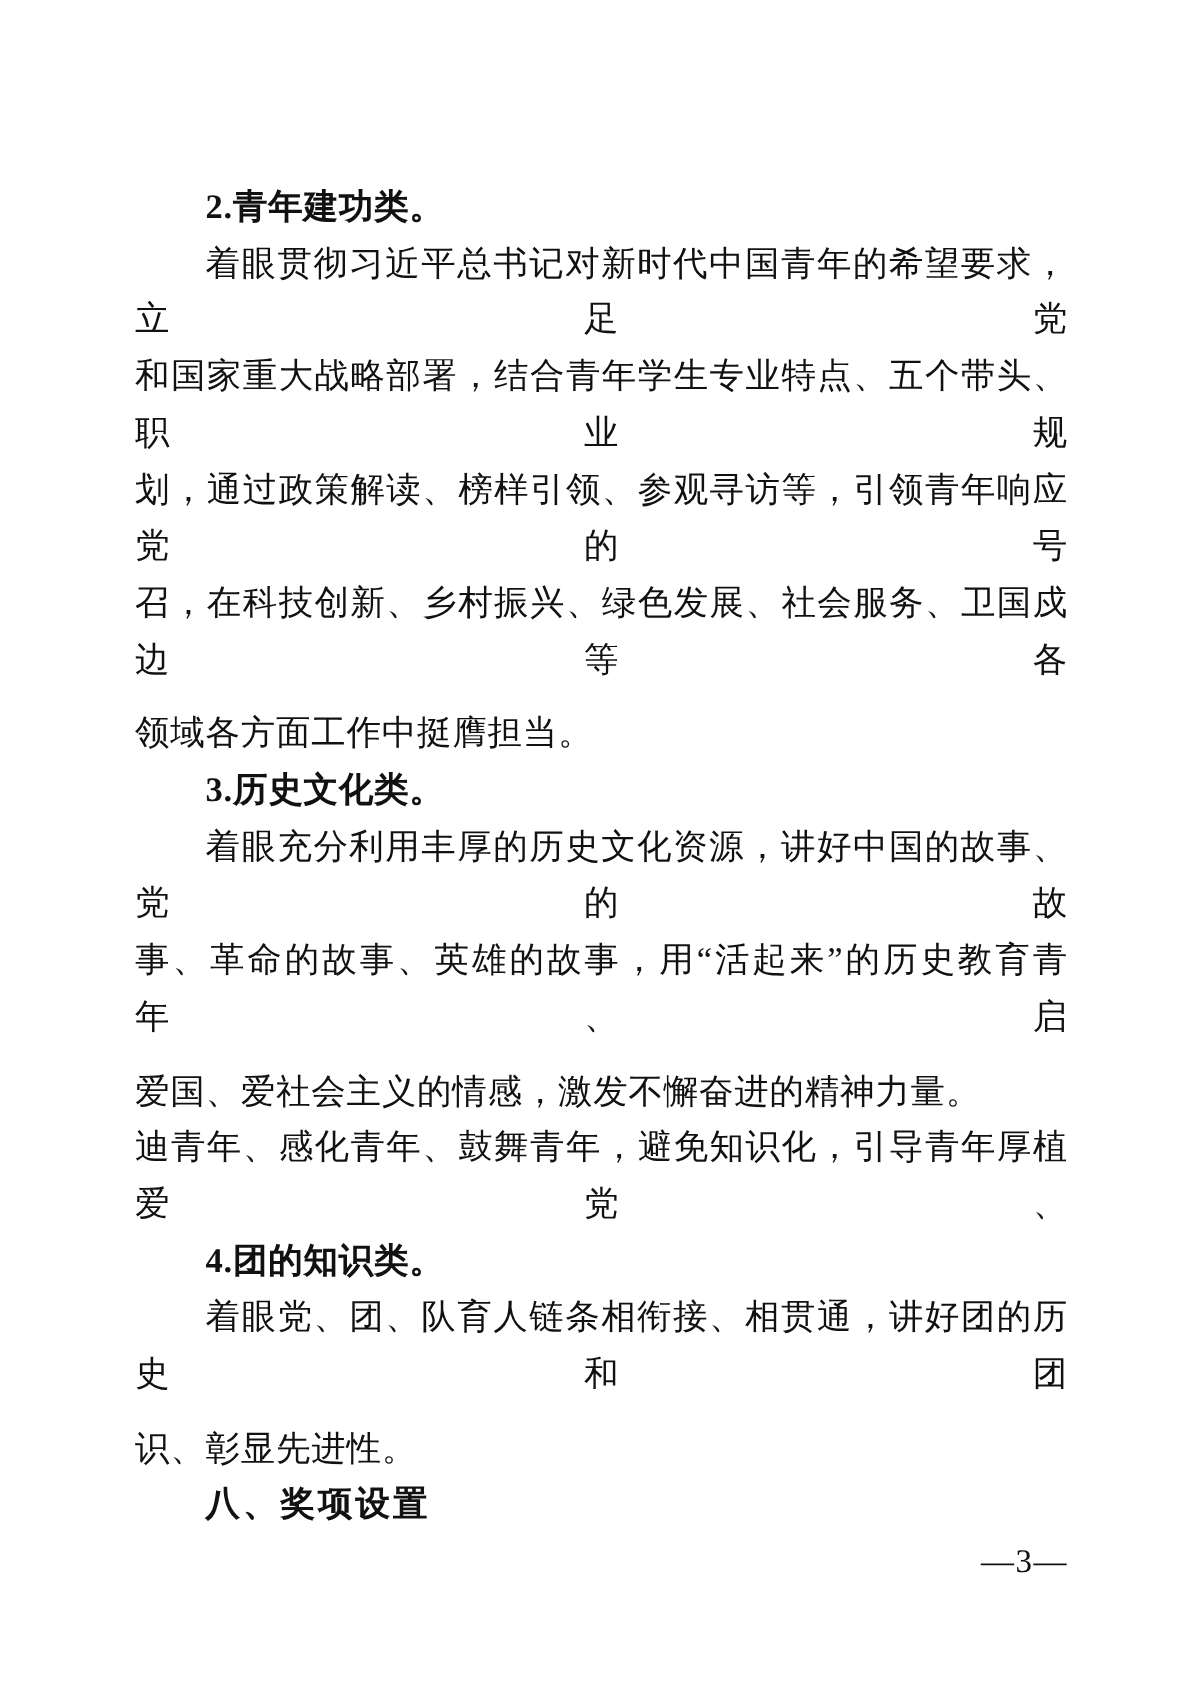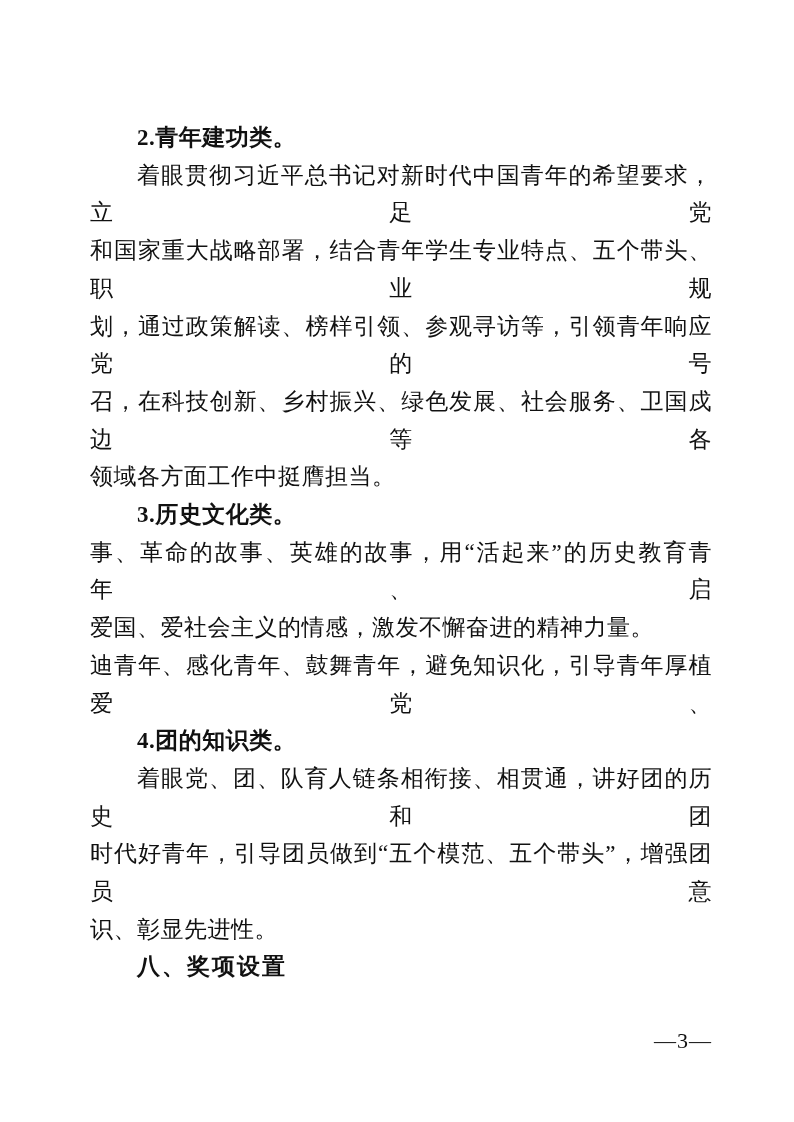--- a/index.html
+++ b/index.html
@@ -33,20 +33,21 @@
     text-align-last: justify;
     text-justify: inter-character;
     letter-spacing: 0.5px;
   }
   .line.first {
     text-indent: 47px;
     font-family: Liberation Serif, serif;
   }
   .line.last {
     text-align-last: left;
+    margin-top: 12px;
   }
   .h-minor {
     font-weight: bold;
     text-indent: 47px;
     letter-spacing: 0.5px;
   }
   .h-major {
     font-weight: bold;
     font-family: "Liberation Sans", "DejaVu Sans", sans-serif;
     text-indent: 47px;
@@ -71,28 +72,28 @@
       <div class="h-minor">2.青年建功类。</div>
       <div class="para">
         <div class="line first">着眼贯彻习近平总书记对新时代中国青年的希望要求，立足党</div>
         <div class="line">和国家重大战略部署，结合青年学生专业特点、五个带头、职业规</div>
         <div class="line">划，通过政策解读、榜样引领、参观寻访等，引领青年响应党的号</div>
         <div class="line">召，在科技创新、乡村振兴、绿色发展、社会服务、卫国戍边等各</div>
         <div class="line last">领域各方面工作中挺膺担当。</div>
       </div>
       <div class="h-minor">3.历史文化类。</div>
       <div class="para">
+        <div class="line first">着眼充分利用丰厚的历史文化资源，讲好中国的故事、党的故</div>
         <div class="line">事、革命的故事、英雄的故事，用“活起来”的历史教育青年、启</div>
         <div class="line last">爱国、爱社会主义的情感，激发不懈奋进的精神力量。</div>
         <div class="line">迪青年、感化青年、鼓舞青年，避免知识化，引导青年厚植爱党、</div>
       </div>
       <div class="h-minor">4.团的知识类。</div>
       <div class="para">
         <div class="line first">着眼党、团、队育人链条相衔接、相贯通，讲好团的历史和团</div>
-        <div class="line">时代好青年，引导团员做到“五个模范、五个带头”，增强团员意</div>
         <div class="line last">识、彰显先进性。</div>
       </div>
       <div class="h-major">八、奖项设置</div>
     </div>
   <div class="footer">
     <span>—3—</span>
   </div>
 </div>
 
 </body></html>

